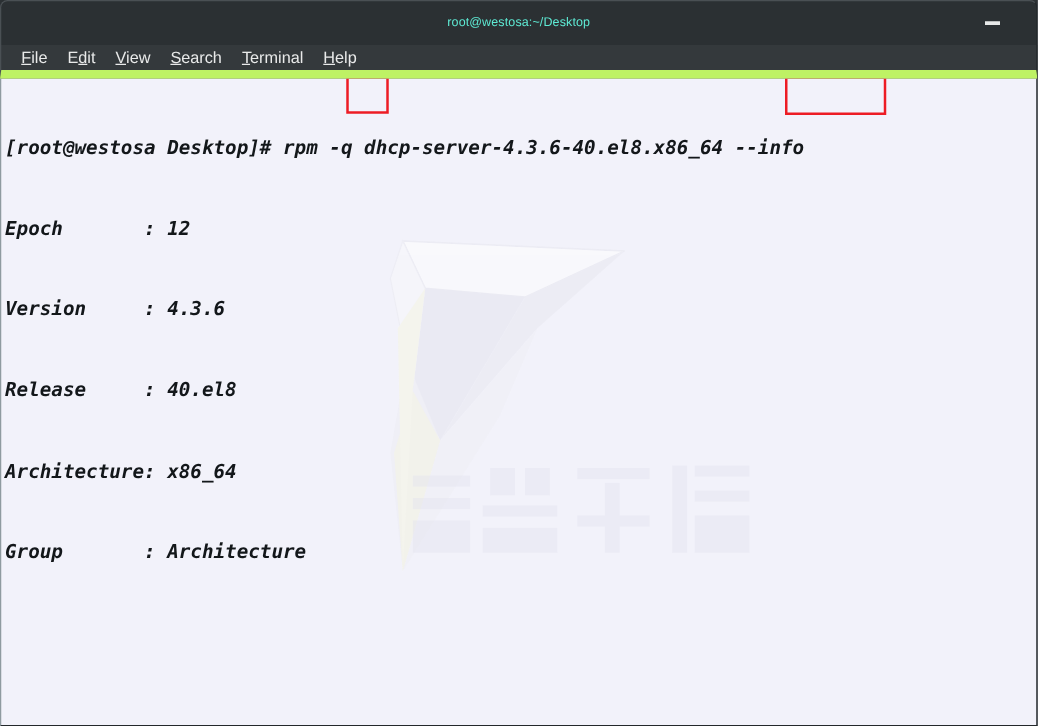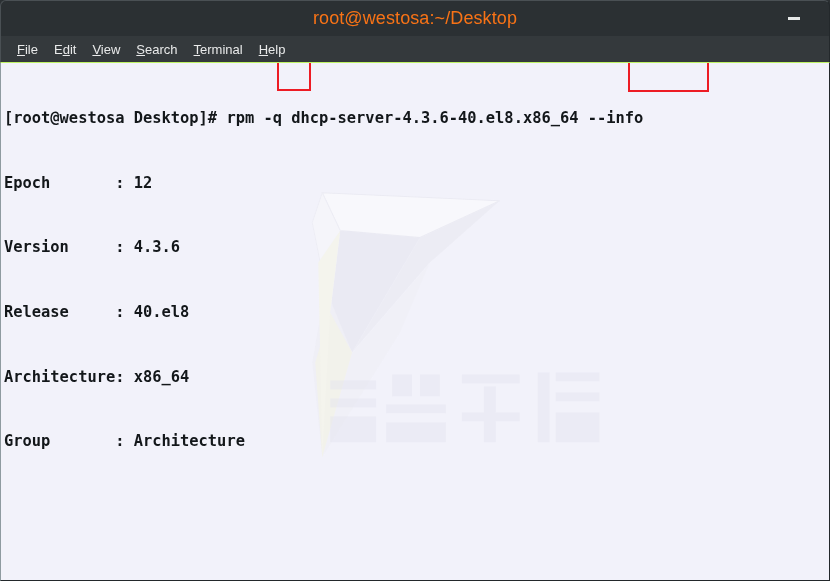--- a/index.html
+++ b/index.html
@@ -27,22 +27,22 @@
     background: #2b3033;
     border-top: 1px solid #4a5054;
     border-left: 1px solid #4a5054;
     border-right: 1px solid #23282b;
     display: flex;
     align-items: center;
     justify-content: center;
     border-radius: 6px 6px 0 0;
   }
   #titlebar-title {
-    color: #f97316;
-    font-size: 18px;
+    color: #5eead4;
+    font-size: 10px;
     letter-spacing: 0.1px;
     user-select: none;
   }
   #minimize-btn {
     position: absolute;
     right: 24px;
     top: 0;
     bottom: 0;
     width: 22px;
     display: flex;
@@ -54,25 +54,25 @@
     display: block;
     width: 12px;
     height: 3px;
     background: #e6e8e8;
   }
 
   
   #menubar {
     height: 27px;
     background: #34393c;
-    border-bottom: 1px solid #bef264;
+    border-bottom: 7px solid #bef264;
     border-left: 1px solid #4a5054;
     border-right: 1px solid #23282b;
     display: flex;
-    align-items: center;
+    align-items: flex-start;
     padding-left: 8px;
   }
   .menu-item {
     color: #e9eaea;
     font-size: 13px;
     padding: 2px 8px;
     cursor: default;
     user-select: none;
     white-space: pre;
   }
@@ -103,21 +103,21 @@
     z-index: 1;
     padding: 2px 0 0 3px;
     font-family: "DejaVu Sans Mono", "Liberation Mono", monospace;
     font-size: 15.4px;
     line-height: 21.55px;
     color: #13171a;
     white-space: pre;
     font-weight: bold;
     letter-spacing: 0px;
   }
-  #terminal-text .line { height: 21.55px; }
+  #terminal-text .line { height: 21.55px; font-style: italic; }
 
   
   .annot-box {
     position: absolute;
     border: 2px solid #ed1c24;
     z-index: 3;
     pointer-events: none;
   }
 </style>
 </head>

